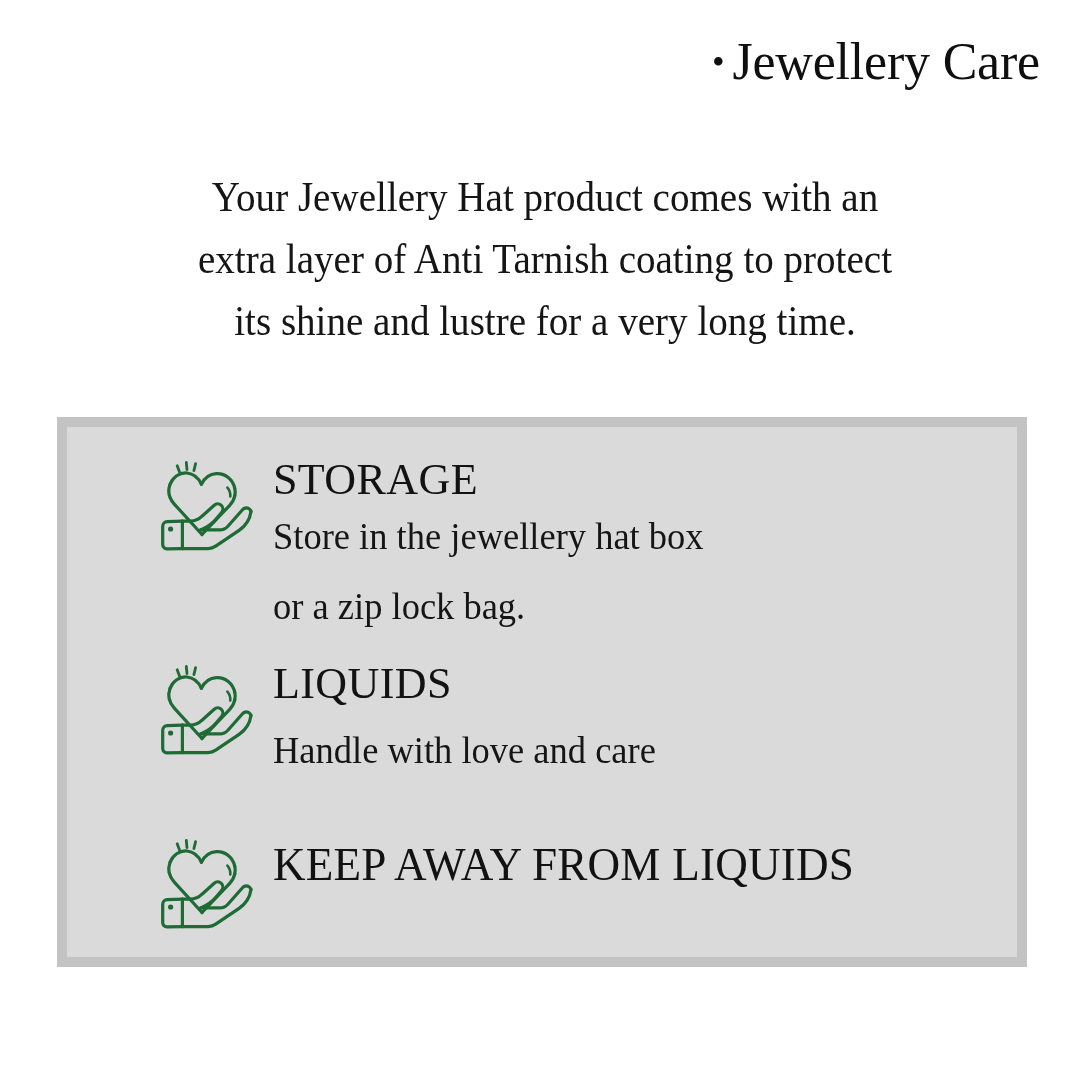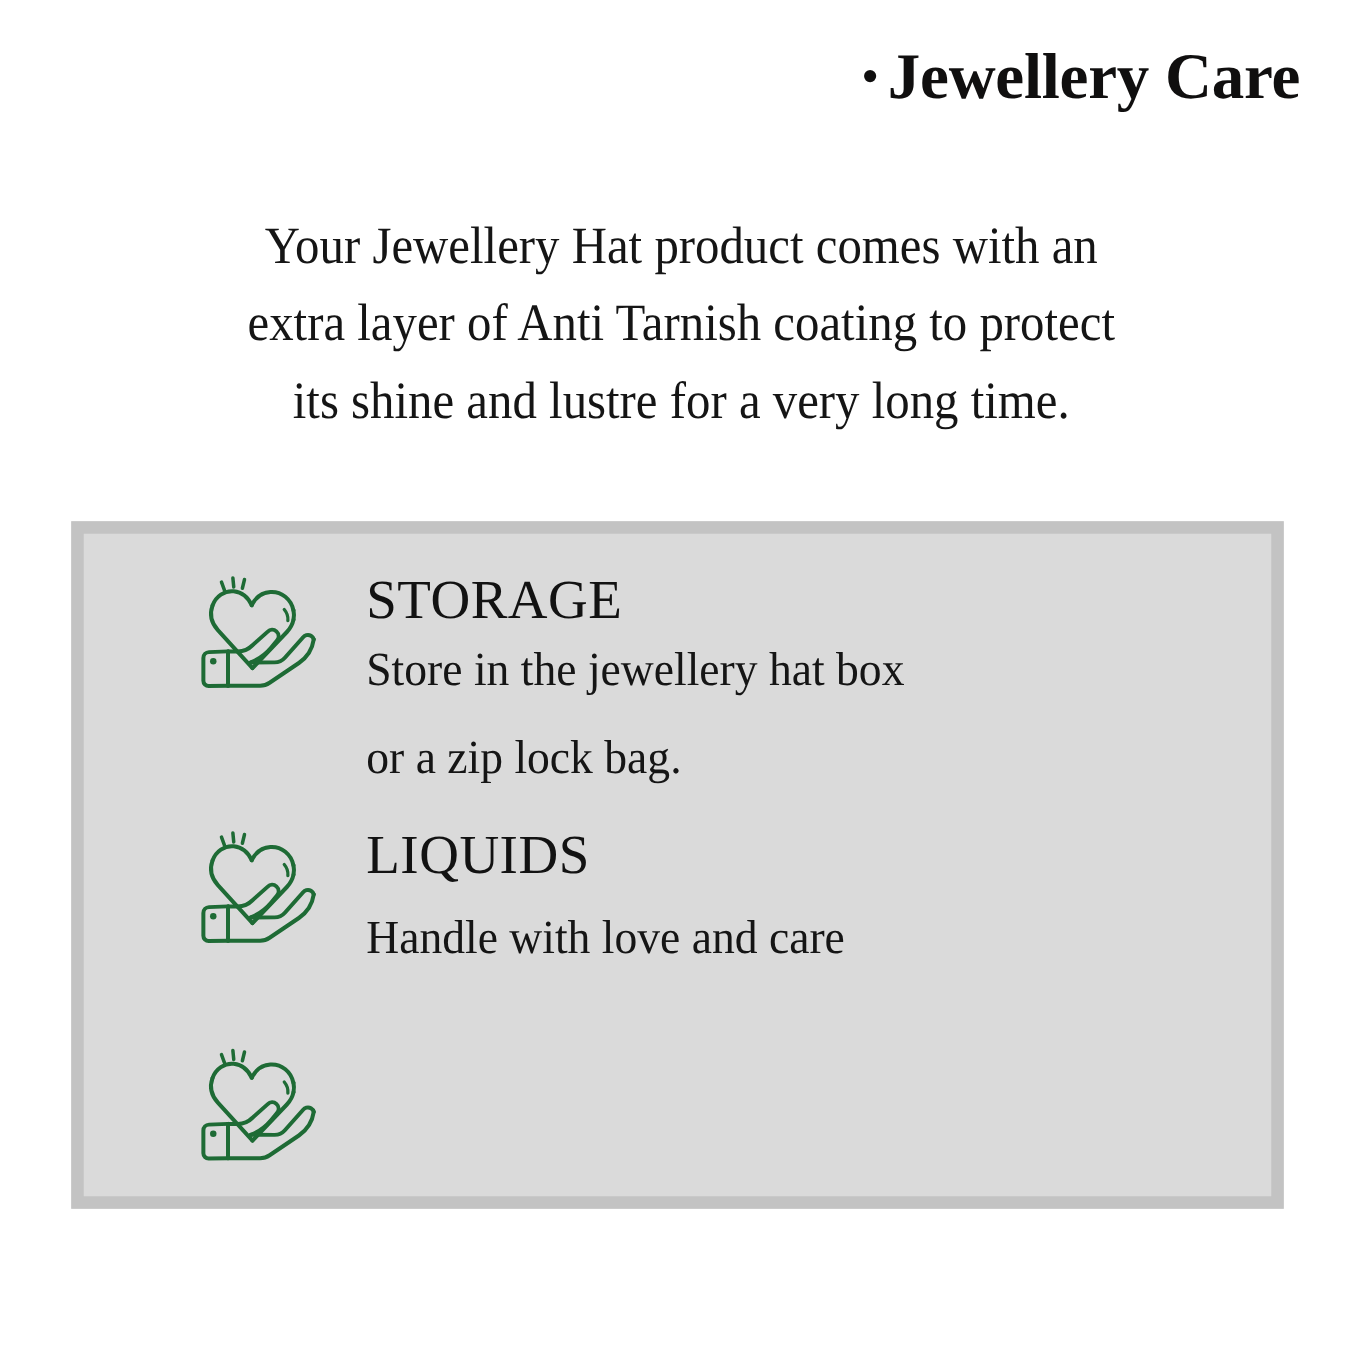--- a/index.html
+++ b/index.html
@@ -20,21 +20,20 @@
   .page-title {
     position: absolute;
     top: 34px;
     right: 40px;
     font-family: "Liberation Serif", "DejaVu Serif", serif;
     font-size: 52px;
     line-height: 1.08;
     color: #100f0f;
     white-space: nowrap;
     letter-spacing: -0.2px;
-    font-weight: bold;
   }
   .page-title .bullet {
     display: inline-block;
     vertical-align: 0.14em;
     font-size: 36px;
     line-height: 1;
     margin-right: 8px;
   }
 
   
@@ -75,21 +74,20 @@
     width: 100%;
     height: 100%;
   }
 
   .care-row {
     position: absolute;
     left: 0;
     width: 100%;
     display: flex;
     align-items: flex-start;
-    gap: 20px;
   }
   .care-row.row-0 { top: 24px; }
   .care-row.row-1 { top: 228px; }
   .care-row.row-2 { top: 402px; }
 
   .care-icon {
     flex: 0 0 auto;
     width: 104px;
     height: 100px;
     margin-left: 88px;
@@ -214,16 +212,19 @@
           <path d="M31.3 9.4 32 16.6" stroke-width="2.8"></path>
           <path d="M40.6 10.6 38.9 17.6" stroke-width="2.8"></path>
           <path d="M96 58.5c-1.1 7.6-5.4 14.4-11.9 18.9L60.7 93.2a13.4 13.4 0 0 1-7.6 2.4H27.4"></path>
           <path d="M96 58.5c-0.7-2.6-3.3-4.1-5.9-3.4-1 0.3-1.9 0.9-2.6 1.7L72.9 73.2a11 11 0 0 1-8.2 3.7H45.6"></path>
           <path d="M45.6 76.9c6.4-2.5 12-6.6 16.4-11.9l4.6-5.6c1.8-2.2 1.6-5.4-0.5-7.3-2-1.8-5-1.7-6.9 0.2L47 63.2a16.6 16.6 0 0 1-11.8 4.9H27.4"></path>
           <path d="M27.4 68.1 27.4 95.6"></path>
           <path d="M27.4 68.1 12.2 68.7a4.7 4.7 0 0 0-4.5 4.7l0 18.2a4.2 4.2 0 0 0 4.3 4.2l15.4-0.2"></path>
           <circle cx="15.6" cy="76" r="2.6" fill="#1e6b35" stroke="none"></circle>
         </svg>
       </div>
+      <div class="care-text">
+        <div class="care-heading wide">KEEP AWAY FROM LIQUIDS</div>
+      </div>
     </div>
 
   </div>
 </div>
 
 </body></html>

